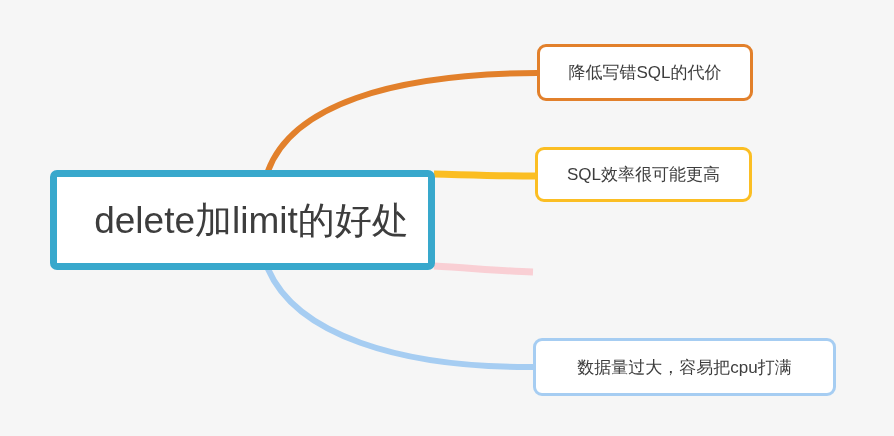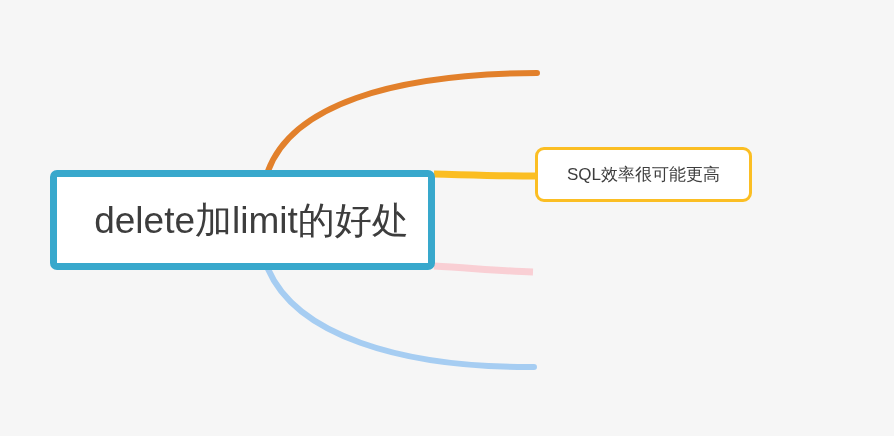--- a/index.html
+++ b/index.html
@@ -58,18 +58,20 @@
 
   <svg class="links" width="894" height="436" viewBox="0 0 894 436">
     <path d="M268,171 C292,106 390,74 537,73" fill="none" stroke-width="6" stroke-linecap="round" stroke="#e2802b"></path>
     <path d="M434,174 C475,175 505,176 536,176" fill="none" stroke-width="7" stroke-linecap="butt" stroke="#fbbe23"></path>
     <path d="M434,266 C470,268 502,271 533,272" fill="none" stroke-width="7" stroke-linecap="butt" stroke="#f9cfd4"></path>
     <path d="M268,269 C296,334 398,368 534,367" fill="none" stroke-width="6" stroke-linecap="round" stroke="#a6cdf2"></path>
   </svg>
 
   <div class="node root" style="border-color: rgb(56, 168, 204);">delete加limit的好处</div>
 
+  <div class="node branch b1" style="border-color: rgb(226, 128, 43);">降低写错SQL的代价</div>
 
   <div class="node branch b2" style="border-color: rgb(251, 190, 35); text-align: right;">SQL效率很可能更高</div>
 
 
+  <div class="node branch b4" style="border-color: rgb(166, 205, 242);">数据量过大，容易把cpu打满</div>
 
 </div>
 
 </body></html>

